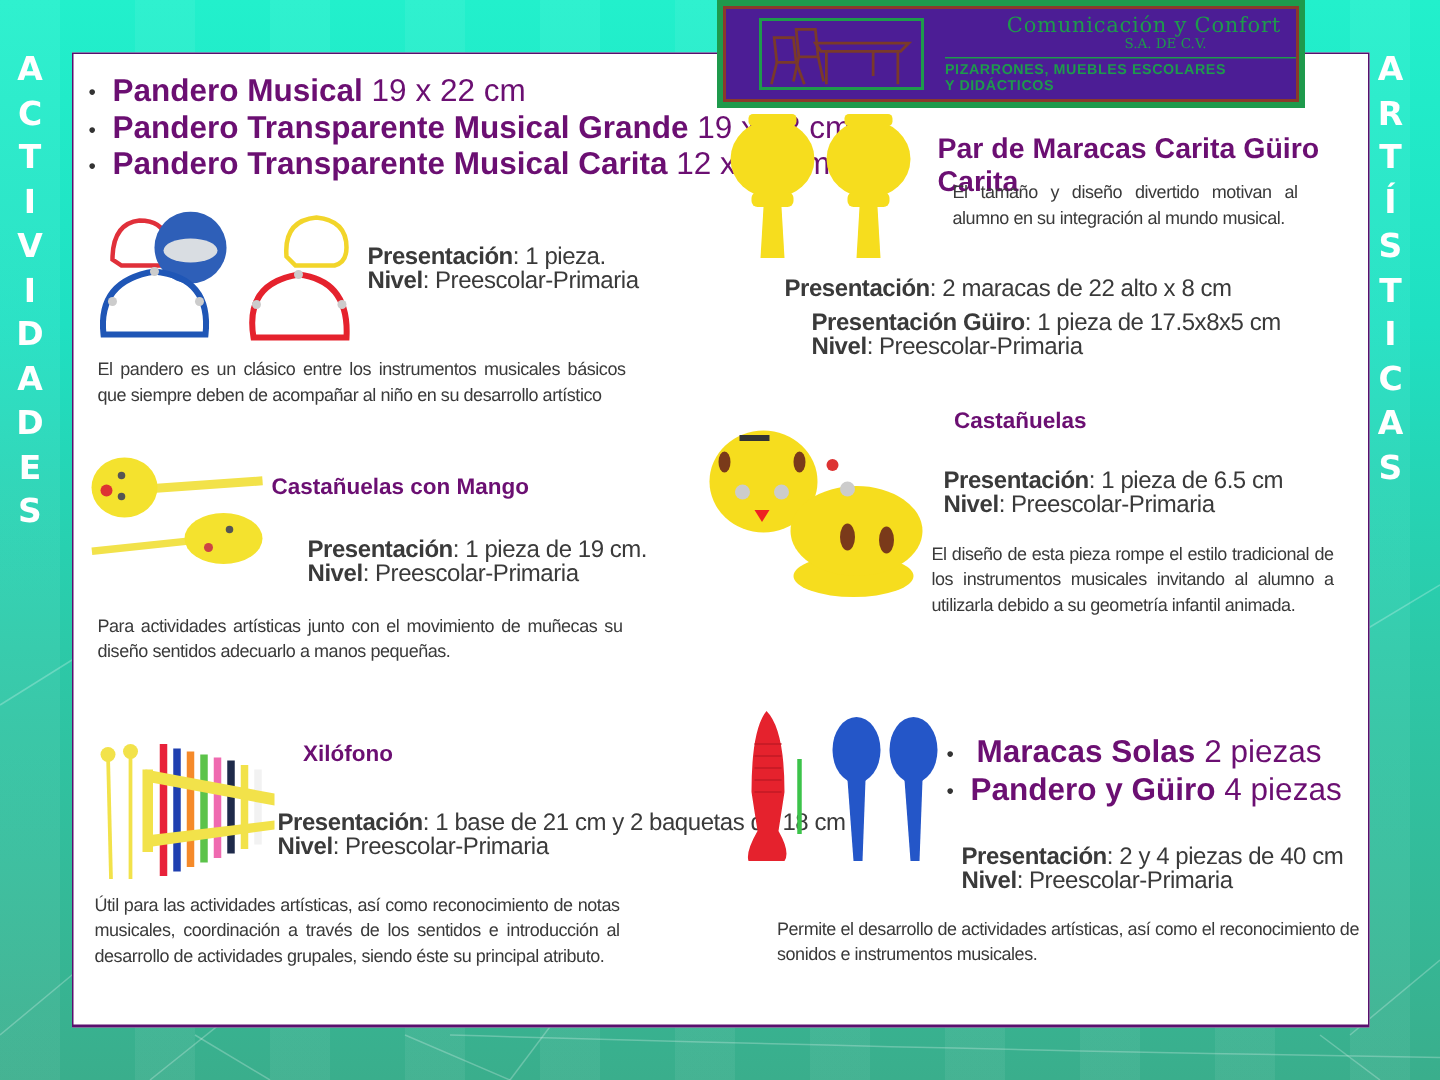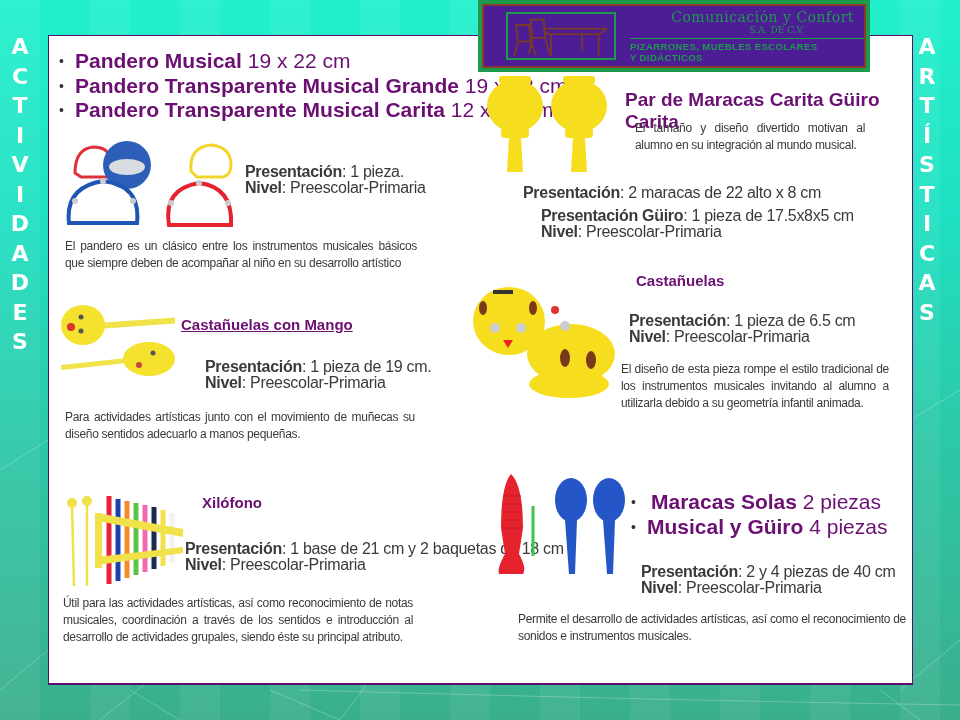--- a/index.html
+++ b/index.html
@@ -126,21 +126,21 @@
     <rect x="40" y="22" width="78" height="6" fill="#f2e24a" transform="rotate(-4 40 22)"></rect>
     <ellipse cx="26" cy="24" rx="22" ry="20" fill="#f4e22e"></ellipse>
     <circle cx="14" cy="26" r="4" fill="#d33"></circle>
       <circle cx="24" cy="16" r="2.5" fill="#555"></circle>
       <circle cx="24" cy="30" r="2.5" fill="#555"></circle>
     <rect x="4" y="64" width="66" height="5" fill="#f2e24a" transform="rotate(-6 4 64)"></rect>
     <ellipse cx="92" cy="58" rx="26" ry="17" fill="#f4e22e"></ellipse>
     <circle cx="82" cy="64" r="3" fill="#c44"></circle>
       <circle cx="96" cy="52" r="2.5" fill="#555"></circle>
   </svg>
-  <div class="title abs" style="left:132px; top:280px; font-size:15px;text-decoration:underline;">Castañuelas con Mango</div>
+  <div class="title abs" style="left:132px; top:280px; font-size:15px;">Castañuelas con Mango</div>
   <div class="info abs" style="left:156px; top:323px;">
     <div><b>Presentación</b><span>: 1 pieza de 19 cm.</span></div>
     <div><b>Nivel</b><span>: Preescolar-Primaria</span></div>
   </div>
   <div class="desc abs" style="left:16px; top:373px; width:350px;">Para actividades artísticas  junto  con  el movimiento de muñecas su diseño sentidos adecuarlo a manos pequeñas.</div>
 
   <svg class="abs" style="left:16px; top:455px;" width="120" height="100">
     <line x1="7" y1="12" x2="9" y2="95" stroke="#f2e24a" stroke-width="2.5"></line>
     <line x1="22" y1="12" x2="22" y2="95" stroke="#f2e24a" stroke-width="2.5"></line>
     <circle cx="7" cy="12" r="5" fill="#f2e24a"></circle>
@@ -220,21 +220,21 @@
         <line x1="10" y1="56" x2="28" y2="56"></line>
       </g>
     <line x1="40" y1="34" x2="40" y2="84" stroke="#3cc34a" stroke-width="3"></line>
     <ellipse cx="78" cy="28" rx="16" ry="22" fill="#2456c8"></ellipse>
     <path d="M72 48 L84 48 L82 102 L76 102 Z" fill="#2456c8"></path>
     <ellipse cx="116" cy="28" rx="16" ry="22" fill="#2456c8"></ellipse>
     <path d="M110 48 L122 48 L120 102 L114 102 Z" fill="#2456c8"></path>
   </svg>
   <ul class="bullets abs" style="left:580px; top:454px;">
     <li style="padding-left:22px;"><b>Maracas Solas</b> <span class="sz">2 piezas</span></li>
-    <li style="padding-left:18px;"><b>Musical y Güiro</b> <span class="sz">4 piezas</span></li>
+    <li style="padding-left:18px;"><b>Pandero y Güiro</b> <span class="sz">4 piezas</span></li>
   </ul>
   <div class="info abs" style="left:592px; top:528px;">
     <div><b>Presentación</b><span>: 2 y 4 piezas de 40 cm</span></div>
     <div><b>Nivel</b><span>: Preescolar-Primaria</span></div>
   </div>
   <div class="desc abs" style="left:469px; top:575px; width:388px;">Permite el desarrollo de actividades  artísticas, así como el reconocimiento de sonidos e instrumentos musicales.</div>
 </div>
 
 <div class="logo">
   <div class="logo-inner">

